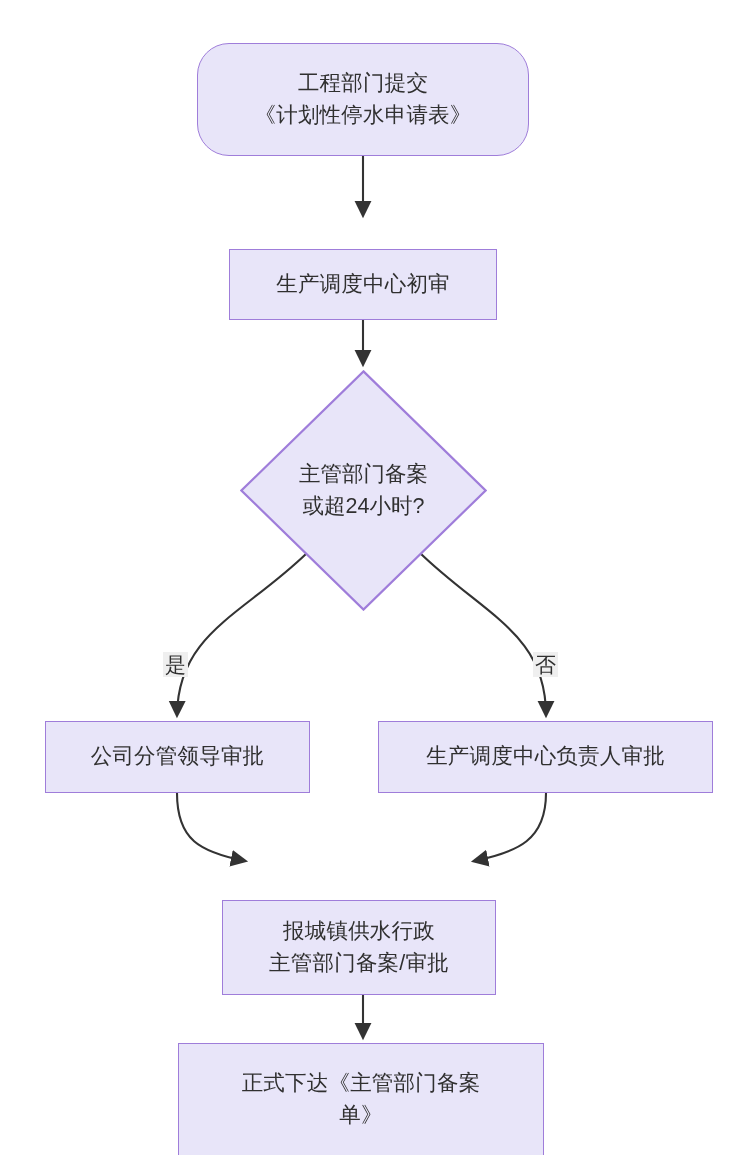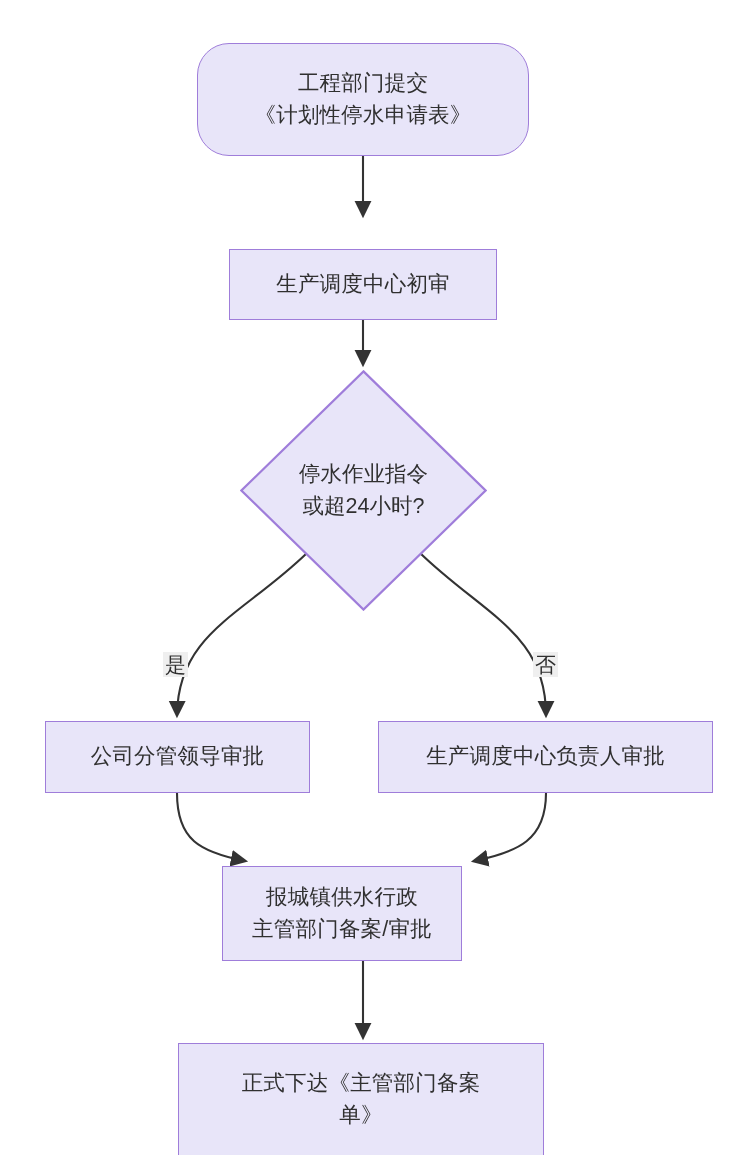--- a/index.html
+++ b/index.html
@@ -119,37 +119,37 @@
   </div>
 
   <div class="node" style="left:229px; top:223px; width:268px; height:71px;margin-top:26px;">
     <span class="node-label">生产调度中心初审</span>
   </div>
 
   <div class="decision" style="left:240px; top:370px; width:247px; height:241px;">
     <svg class="dia-shape" viewBox="0 0 247 241" preserveAspectRatio="none" xmlns="http://www.w3.org/2000/svg">
       <polygon points="123.5,1.4 245.6,120.5 123.5,239.6 1.4,120.5" fill="#e8e5f9" stroke="#9f7dda" stroke-width="2.2"></polygon>
     </svg>
-    <div class="dia-text">停水作业指令
+    <div class="dia-text">主管部门备案
 或超24小时?</div>
   </div>
 
   <div class="edge-label" style="left:163px; top:652px;">是</div>
 
   <div class="edge-label" style="left:533px; top:652px;">否</div>
 
   <div class="node" style="left:45px; top:721px; width:265px; height:72px;">
     <span class="node-label">公司分管领导审批</span>
   </div>
 
   <div class="node" style="left:378px; top:721px; width:335px; height:72px;text-align:right;">
     <span class="node-label">生产调度中心负责人审批</span>
   </div>
 
-  <div class="node" style="left:222px; top:866px; width:240px; height:95px;">
+  <div class="node" style="left:222px; top:900px; width:274px; height:95px;">
     <span class="node-label">报城镇供水行政
 主管部门备案/审批</span>
   </div>
 
   <div class="node" style="left:178px; top:1043px; width:366px; height:113px;">
     <span class="node-label">正式下达《主管部门备案
 单》</span>
   </div>
 
 </div>

